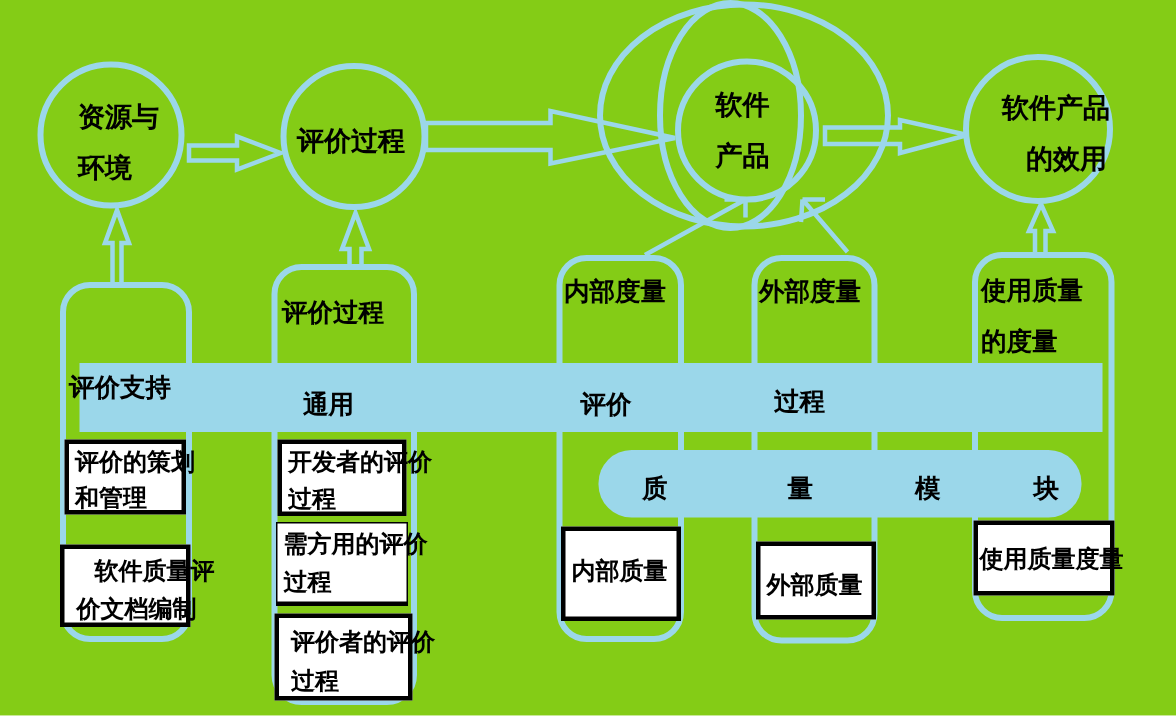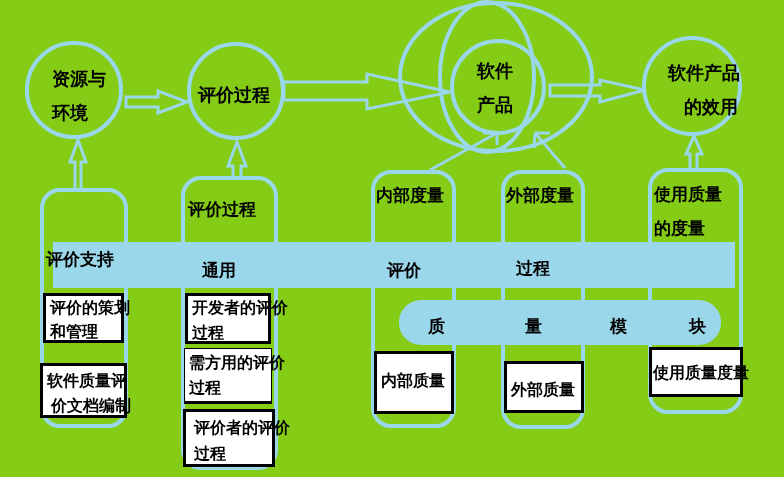--- a/index.html
+++ b/index.html
@@ -69,21 +69,21 @@
 <div class="t mid" style="left:428px;top:318px;">质</div>
 <div class="t mid" style="left:525px;top:318px;">量</div>
 <div class="t mid" style="left:610px;top:318px;">模</div>
 <div class="t mid" style="left:689px;top:318px;">块</div>
 
 <div class="box" style="left:43px;top:293px;width:81px;height:50px;">
   <div class="lbl" style="top:-1px;">评价的策划</div>
   <div class="lbl" style="top:23px;">和管理</div>
 </div>
 <div class="box" style="left:40px;top:363px;width:87px;height:55px;">
-  <div class="lbl" style="top:2px;left:4px;">软件质量评</div>
+  <div class="lbl" style="top:2px;left:20px;">软件质量评</div>
   <div class="lbl" style="top:27px;left:8px;">价文档编制</div>
 </div>
 
 <div class="box" style="left:185px;top:293px;width:86px;height:51px;">
   <div class="lbl" style="top:-1px;">开发者的评价</div>
   <div class="lbl" style="top:24px;">过程</div>
 </div>
 <div class="box" style="left:184px;top:348px;width:88px;height:56px;border-width:1px 1px 3px 1px;">
   <div class="lbl" style="top:1px;">需方用的评价</div>
   <div class="lbl" style="top:26px;">过程</div>

